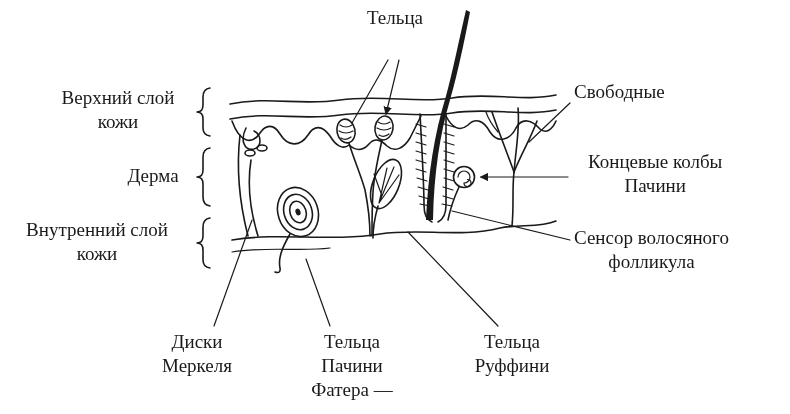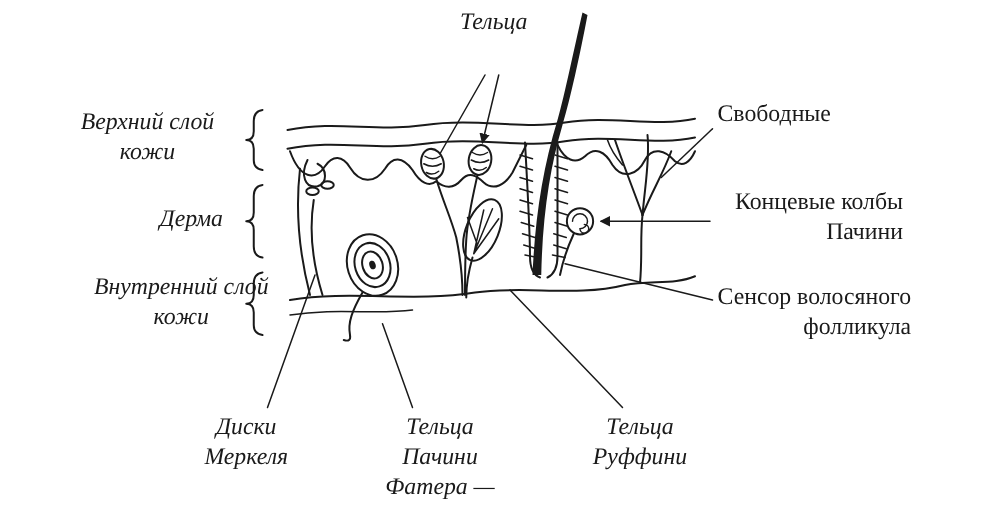--- a/index.html
+++ b/index.html
@@ -8,22 +8,22 @@
     font-family:"Liberation Serif", serif;
     position:relative;overflow:hidden;
   }
   .figure{position:absolute;inset:0;}
   .label{
     position:absolute;
     color:#1a1a1a;
     font-size:19px;line-height:24px;
     white-space:nowrap;
   }
-  .label.centered{transform:translateX(-50%);text-align:center;font-style:italic;}
-  .label.leftish{text-align:right;}
+  .label.centered{transform:translateX(-50%);text-align:center;}
+  .label.leftish{text-align:center;}
   svg{position:absolute;left:0;top:0;}
   .ink{stroke:#1a1a1a;fill:none;stroke-width:1.6;stroke-linecap:round;stroke-linejoin:round;}
   .ink-thin{stroke:#1a1a1a;fill:none;stroke-width:1.2;stroke-linecap:round;}
   .ink-fill{fill:#1a1a1a;stroke:none;}
 </style>
 </head>
 <body>
 
 <div class="figure">
 
@@ -129,21 +129,21 @@
 
   <div class="label centered" style="left:118px;top:86px;">
     <div>Верхний слой</div>
     <div>кожи</div>
   </div>
 
   <div class="label centered" style="left:153px;top:164px;">
     <div>Дерма</div>
   </div>
 
-  <div class="label centered" style="left:97px;top:218px;margin-left:48px;">
+  <div class="label centered" style="left:97px;top:218px;">
     <div>Внутренний слой</div>
     <div>кожи</div>
   </div>
 
   <div class="label leftish" style="left:574px;top:80px;">
     <div>Свободные</div>
   </div>
 
   <div class="label leftish" style="left:588px;top:150px;">
     <div>Концевые колбы</div>

